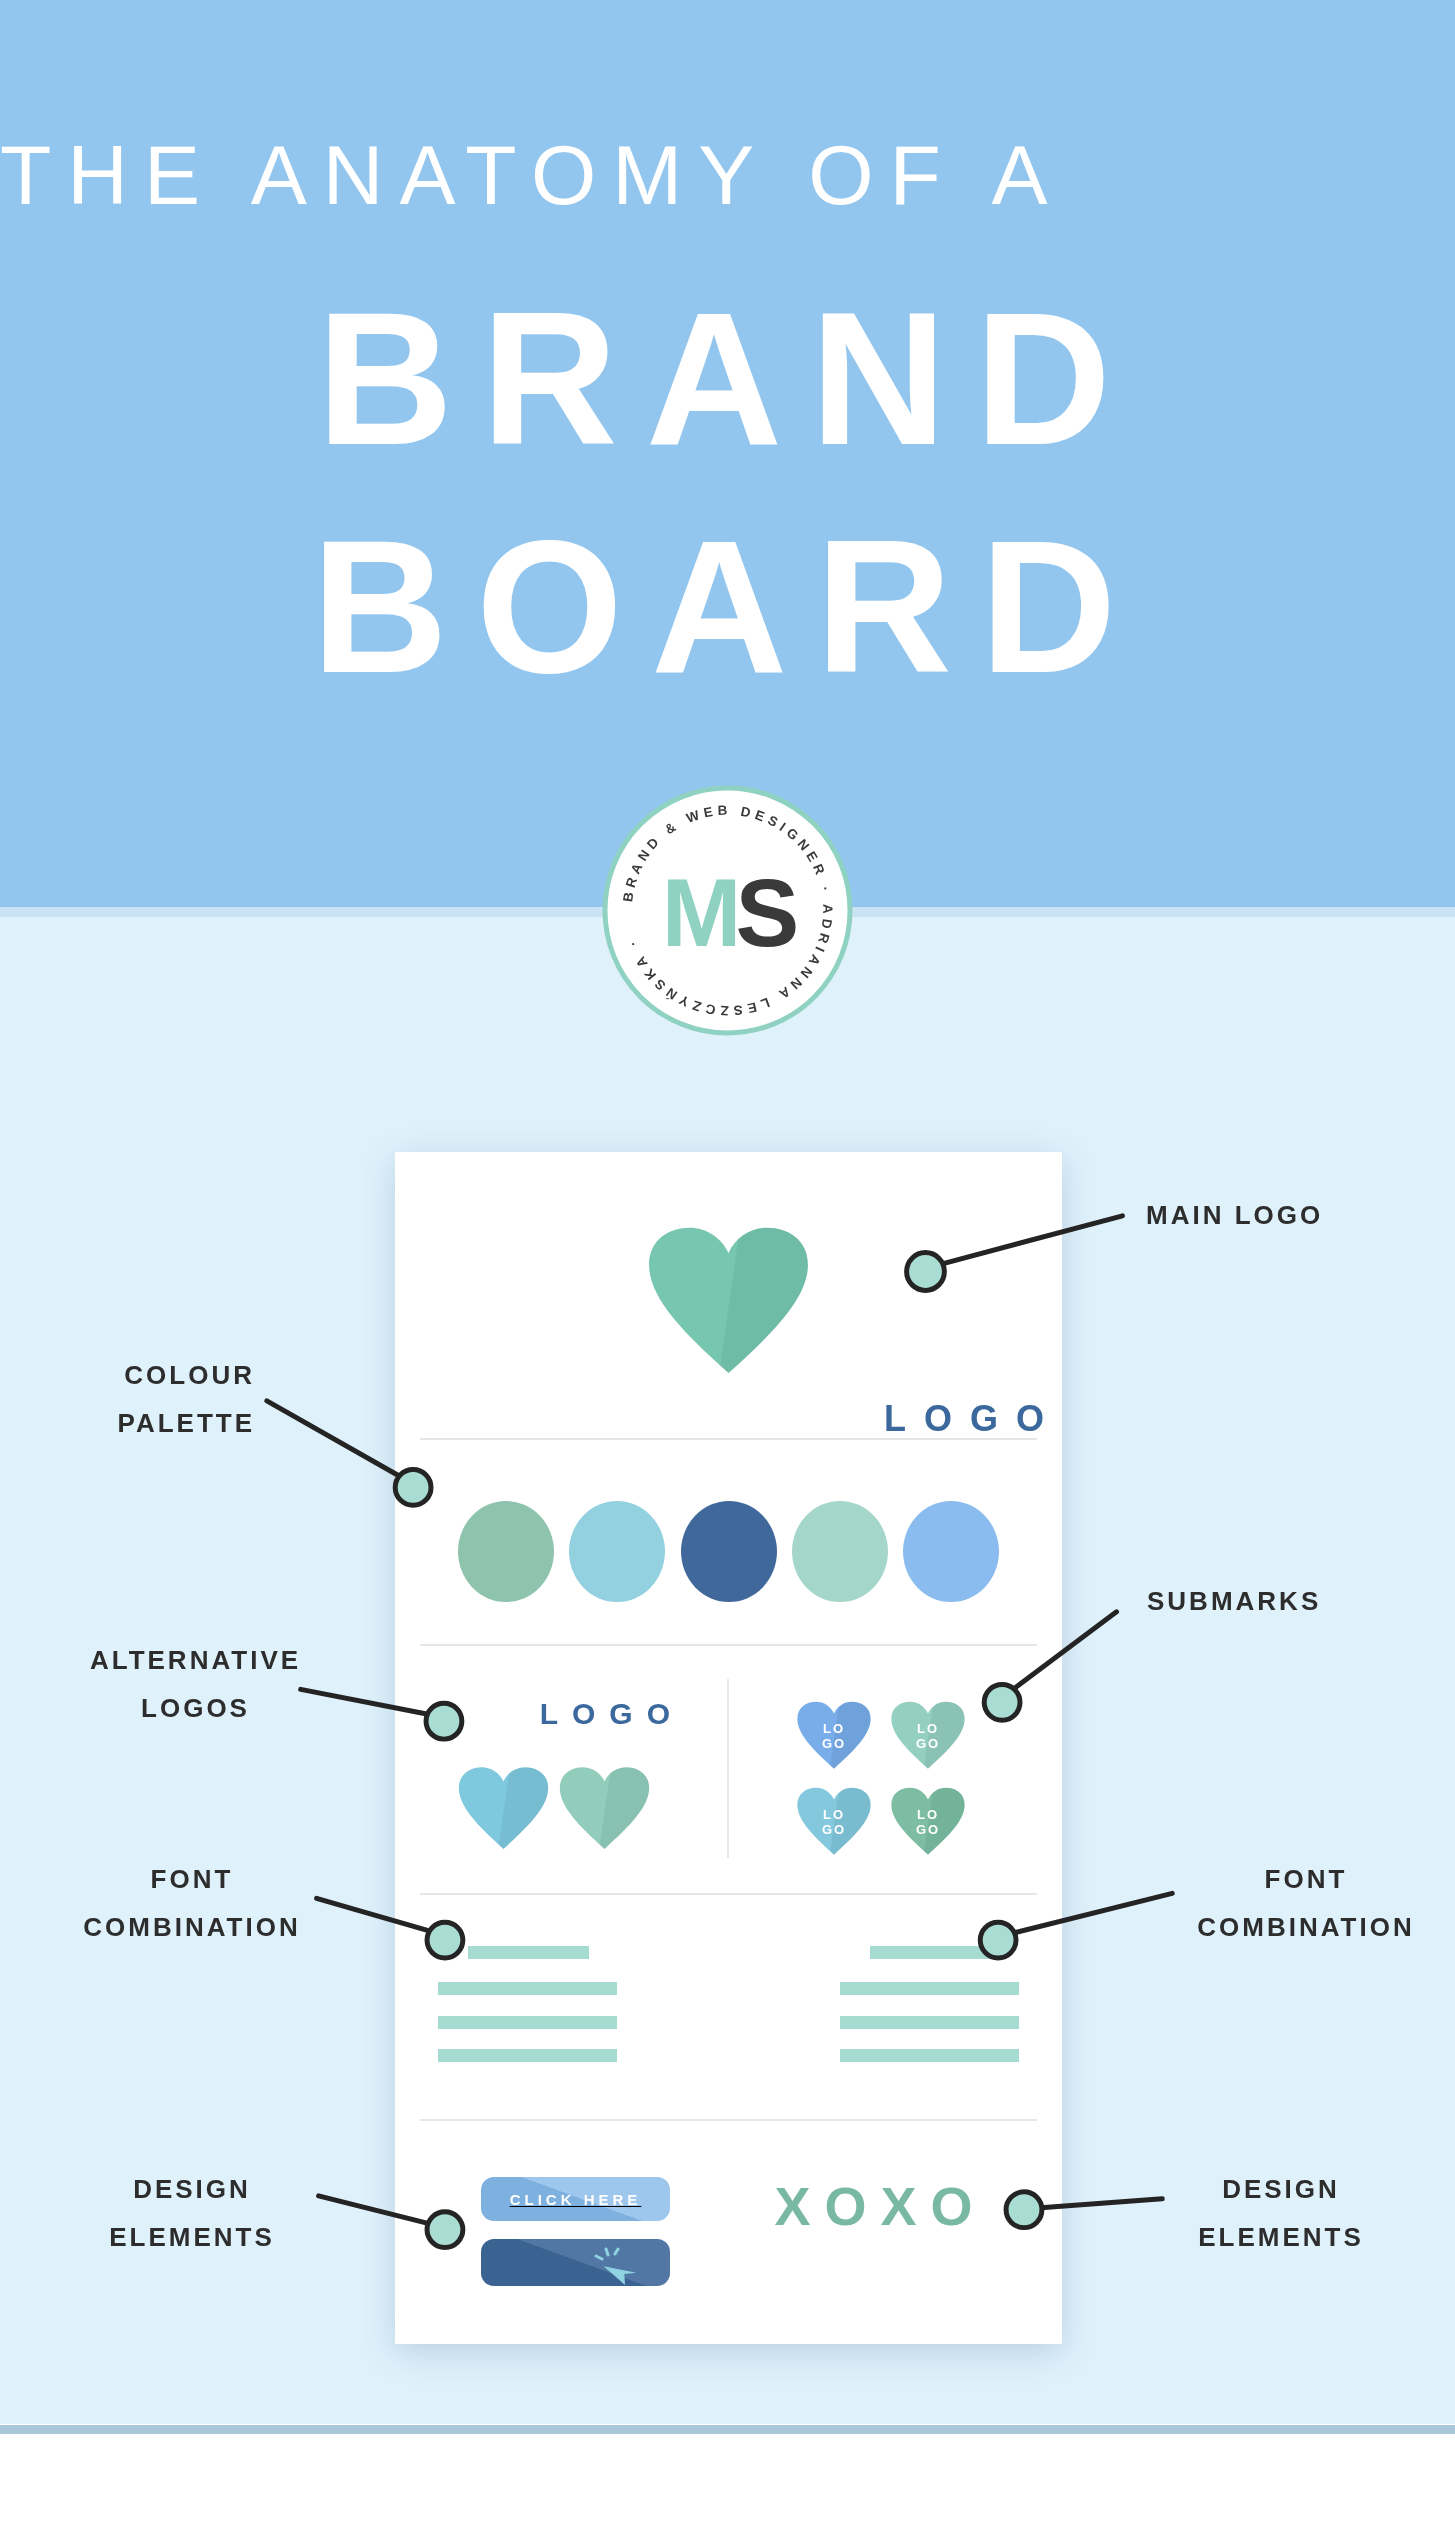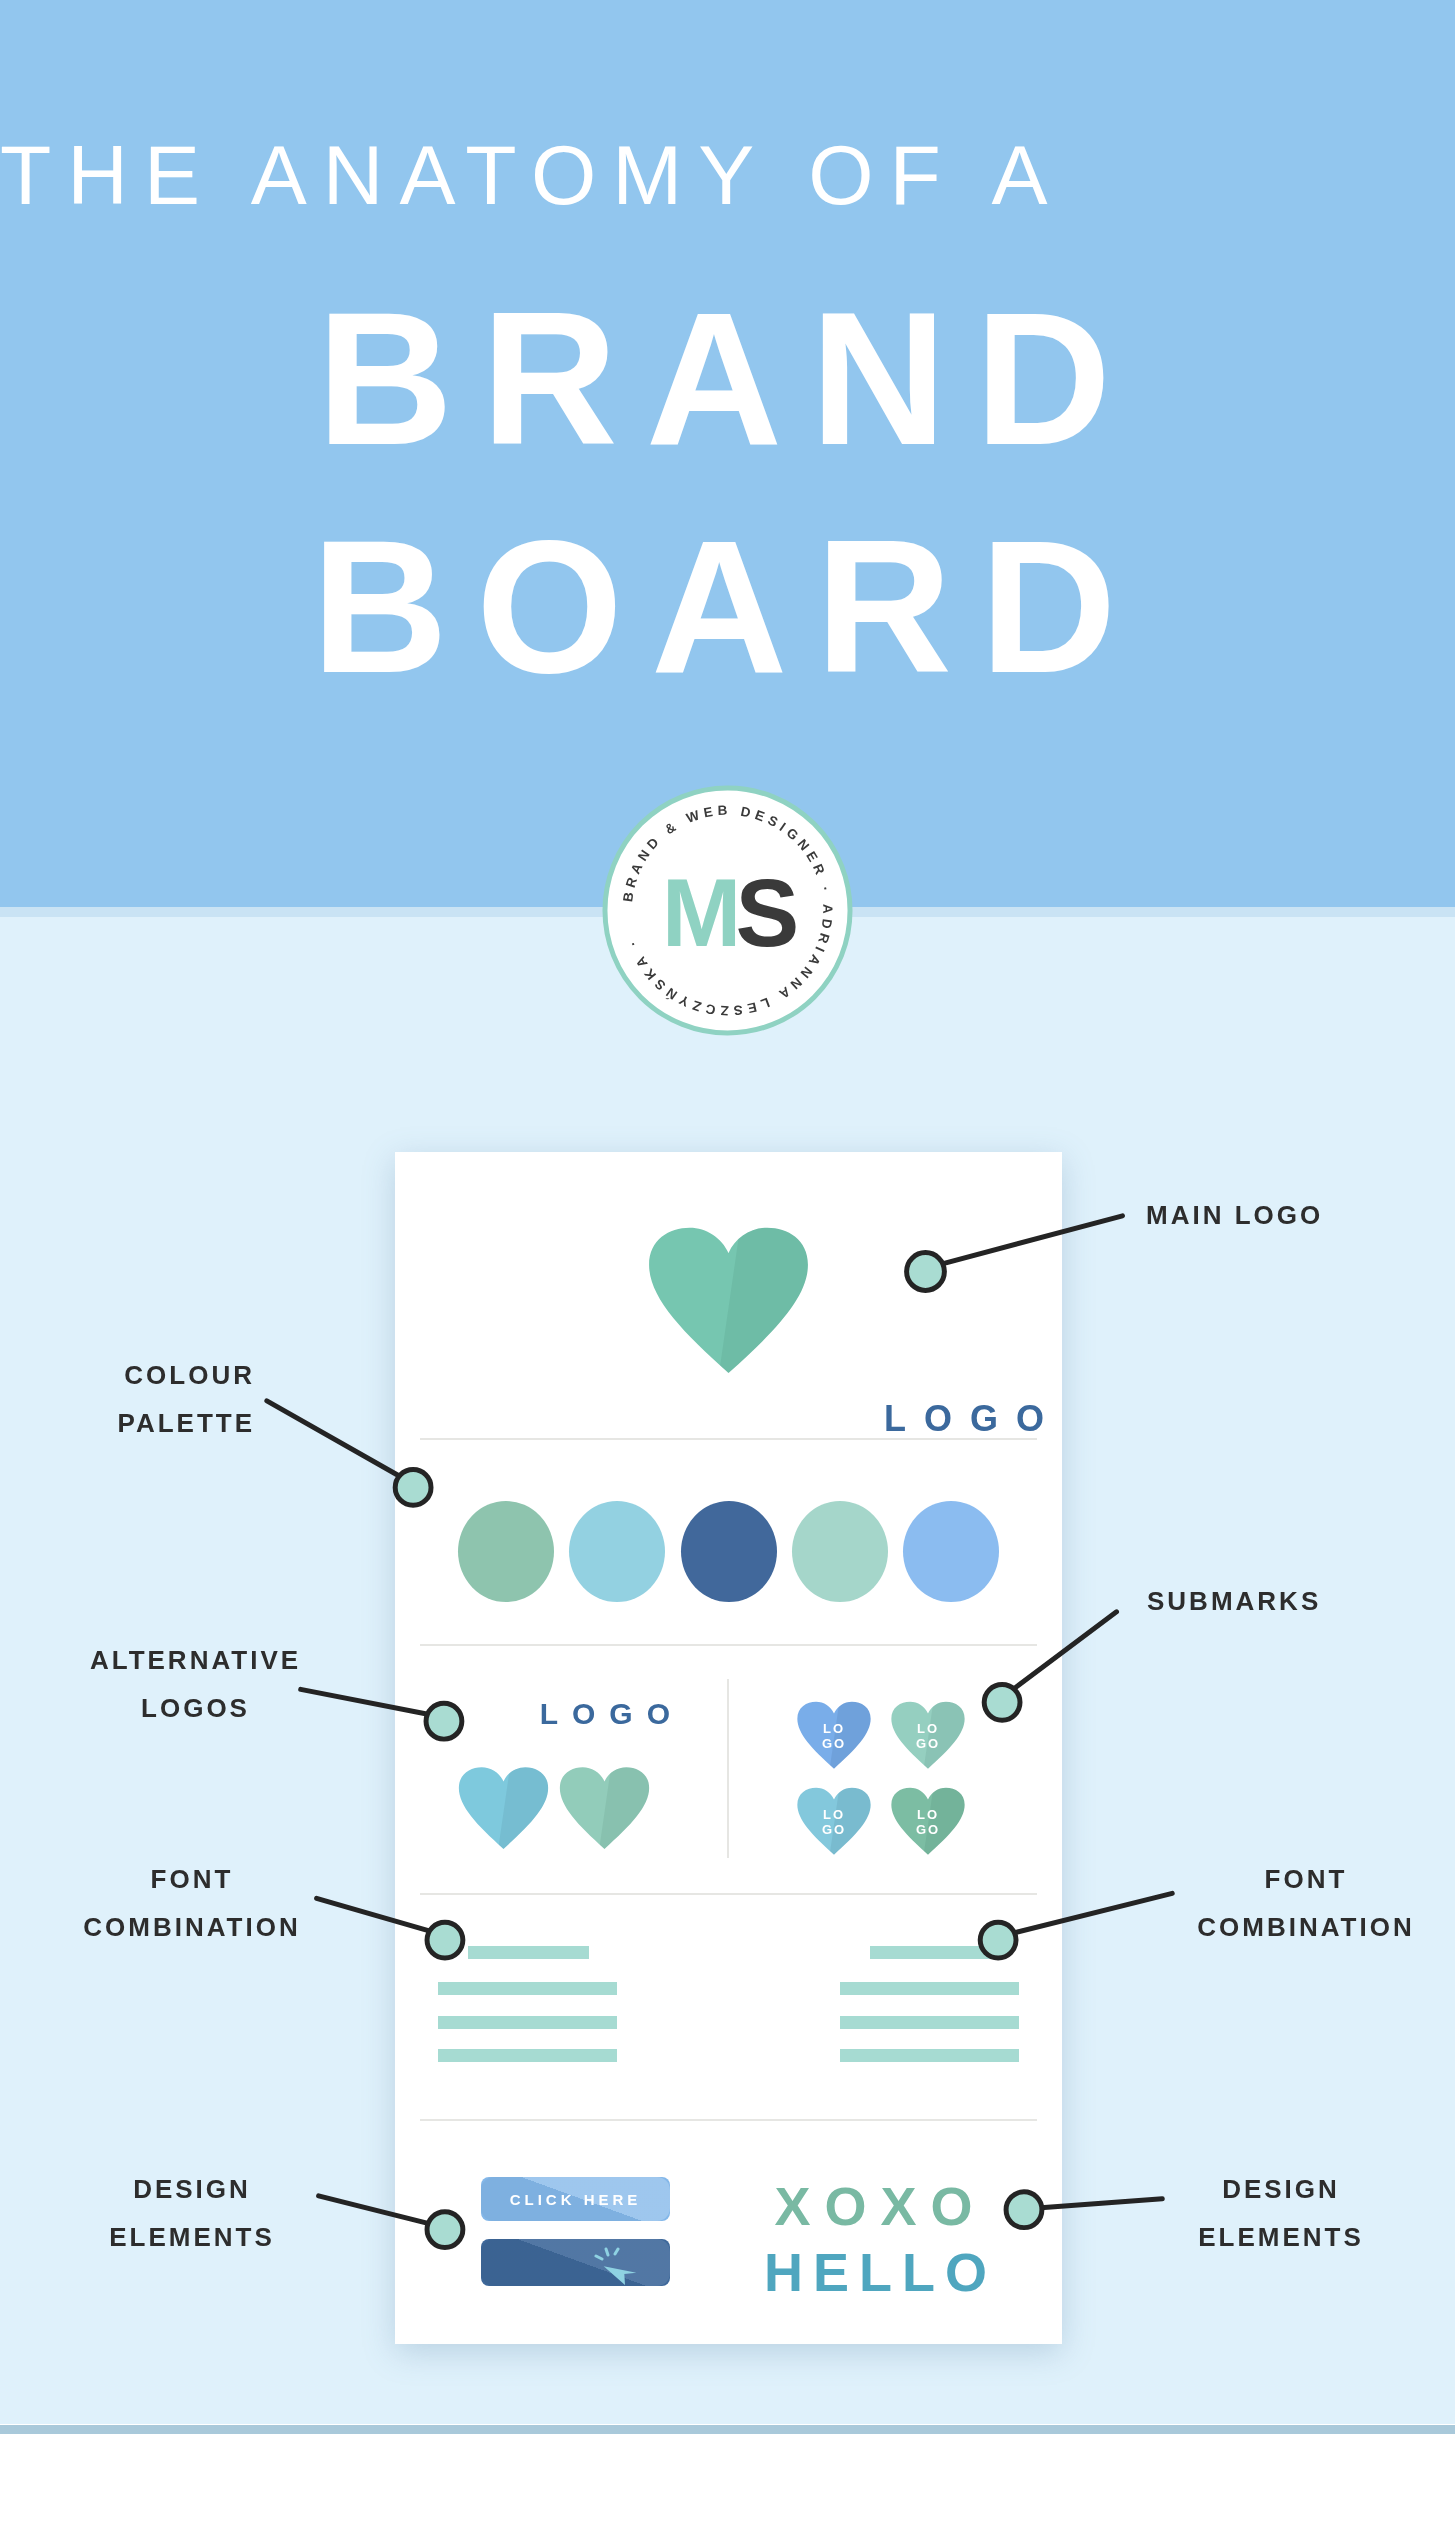--- a/index.html
+++ b/index.html
@@ -34,21 +34,21 @@
   .heart{position:absolute;}
   .divider{position:absolute;height:2px;background:var(--divider);}
   .vdivider{position:absolute;width:2px;background:var(--divider);}
   .logo-word{position:absolute;text-align:right;color:var(--logo_text);font-weight:700;}
   .main-logo-word{font-size:36px;letter-spacing:18px;}
   .alt-logo-word{font-size:30px;letter-spacing:14px;}
   .swatch{position:absolute;border-radius:50%;}
   .submark-label{position:absolute;color:#ffffff;font-size:13px;font-weight:700;letter-spacing:2px;
                  line-height:15px;text-align:center;}
   .bar{position:absolute;height:13px;background:var(--bar);}
-  .btn{position:absolute;border-radius:8px;}
+  .btn{position:absolute;border-radius:13px;text-decoration:underline;}
   .btn-light{background:var(--btn_light);display:flex;align-items:center;justify-content:center;}
   .btn-light::after{content:"";position:absolute;inset:0;border-radius:13px;
        background:linear-gradient(200deg,rgba(255,255,255,0.22) 48%,rgba(0,0,0,0.04) 48%);}
   .btn-dark{background:var(--btn_dark);}
   .btn-dark::after{content:"";position:absolute;inset:0;border-radius:13px;
        background:linear-gradient(200deg,rgba(255,255,255,0.10) 48%,rgba(0,0,0,0.05) 48%);}
   .btn-label{position:relative;z-index:1;color:#fff;font-size:15px;font-weight:700;letter-spacing:4px;}
   .word-art{position:absolute;font-weight:700;text-align:center;}
   .xoxo{color:var(--xoxo);font-size:54px;letter-spacing:14px;}
   .hello{color:var(--hello);font-size:54px;letter-spacing:10px;}
@@ -192,21 +192,20 @@
     <div class="btn btn-dark" style="left:86px;top:1087px;width:189px;height:47px"></div>
     <svg style="position:absolute;left:199px;top:1095px" width="52" height="52" viewBox="0 0 52 52">
       <g stroke="var(--cursor)" stroke-width="3" stroke-linecap="round">
         <line x1="14" y1="8" x2="12" y2="2"></line>
         <line x1="8" y1="12" x2="2" y2="9"></line>
         <line x1="21" y1="7" x2="24" y2="2"></line>
       </g>
       <path d="M15 13 L24 40 L29 30 L40 35 Z" fill="var(--cursor)" transform="rotate(-30 24 26)"></path>
     </svg>
     <div class="word-art xoxo" style="left:346px;top:1023px;width:279px">XOXO</div>
-    <div class="word-art hello" style="left:346px;top:1089px;width:279px">HELLO</div>
   </div>
 
   <svg class="callout-overlay" viewBox="0 0 1463 2560" width="1456" height="2547">
     <line x1="1128" y1="1222" x2="944" y2="1271"></line>
       <circle cx="930" cy="1278" r="19"></circle>
     <line x1="268" y1="1408" x2="402" y2="1484"></line>
       <circle cx="415" cy="1495" r="18"></circle>
     <line x1="302" y1="1698" x2="430" y2="1723"></line>
       <circle cx="446" cy="1730" r="18"></circle>
     <line x1="1122" y1="1620" x2="1018" y2="1698"></line>

